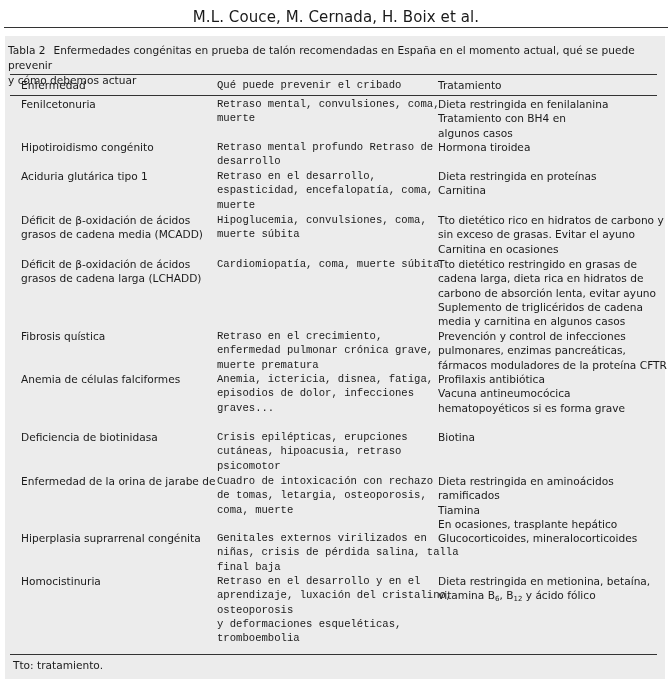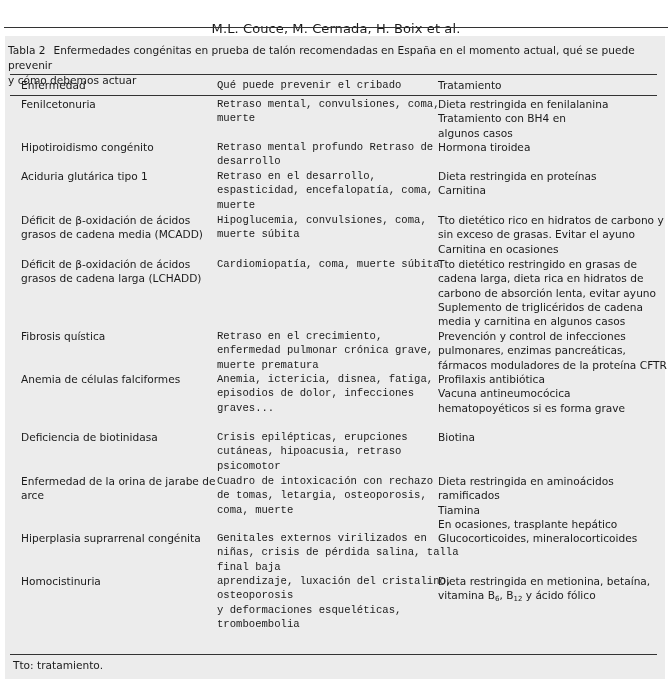--- a/index.html
+++ b/index.html
@@ -1,19 +1,19 @@
 <!DOCTYPE html>
 <html><head>
 <meta charset="utf-8">
 <style>
   html, body { margin:0; padding:0; background:#ffffff; }
   body { width:672px; height:685px; position:relative; overflow:hidden;
          font-family:"DejaVu Sans", sans-serif; color:#1a1a1a; }
-  .running-head { position:absolute; left:0; top:16px; width:672px; height:26px; text-align:center;
-                  font-size:13px; line-height:26px; letter-spacing:0.1px; }
+  .running-head { position:absolute; left:0; top:4px; width:672px; height:26px; text-align:center;
+                  font-size:15px; line-height:26px; letter-spacing:0.1px; }
   .head-rule { position:absolute; left:4px; right:4px; top:27px; height:0; border-top:1.2px solid #333; }
   .table-box { position:absolute; left:5px; top:36px; width:660px; height:643px; background:#ececec; }
   .caption { position:absolute; left:8px; top:43px; width:650px; font-size:10.6px; line-height:15px; }
   .caption .label { font-weight:normal; margin-right:8px; }
   .rule { position:absolute; left:10px; width:647px; height:0; border-top:1.2px solid #333; }
   .row { position:absolute; left:0; width:672px; font-size:10.6px; line-height:14.3px; }
   .c1 { position:absolute; left:21px; width:200px; }
   .c2 { position:absolute; left:217px; width:198px;font-family:Liberation Mono, monospace; }
   .c3 { position:absolute; left:438px; width:245px; }
   .line { display:block; white-space:nowrap; }
@@ -152,21 +152,20 @@
         <span class="line">cutáneas, hipoacusia, retraso</span>
         <span class="line">psicomotor</span>
       </div>
       <div class="c3">
         <span class="line">Biotina</span>
       </div>
     </div>
     <div class="row" style="top: 474px;">
       <div class="c1">
         <span class="line">Enfermedad de la orina de jarabe de</span>
-        <span class="line">arce</span>
       </div>
       <div class="c2">
         <span class="line">Cuadro de intoxicación con rechazo</span>
         <span class="line">de tomas, letargia, osteoporosis,</span>
         <span class="line">coma, muerte</span>
       </div>
       <div class="c3">
         <span class="line">Dieta restringida en aminoácidos</span>
         <span class="line">ramificados</span>
         <span class="line">Tiamina</span>
@@ -184,20 +183,21 @@
       </div>
       <div class="c3">
         <span class="line">Glucocorticoides, mineralocorticoides</span>
       </div>
     </div>
     <div class="row" style="top: 574px;">
       <div class="c1">
         <span class="line">Homocistinuria</span>
       </div>
       <div class="c2">
+        <span class="line">Retraso en el desarrollo y en el</span>
         <span class="line">aprendizaje, luxación del cristalino,</span>
         <span class="line">osteoporosis</span>
         <span class="line">y deformaciones esqueléticas,</span>
         <span class="line">tromboembolia</span>
       </div>
       <div class="c3">
         <span class="line">Dieta restringida en metionina, betaína,</span>
         <span class="line">vitamina B<sub>6</sub>, B<sub>12</sub> y ácido fólico</span>
       </div>
     </div>

